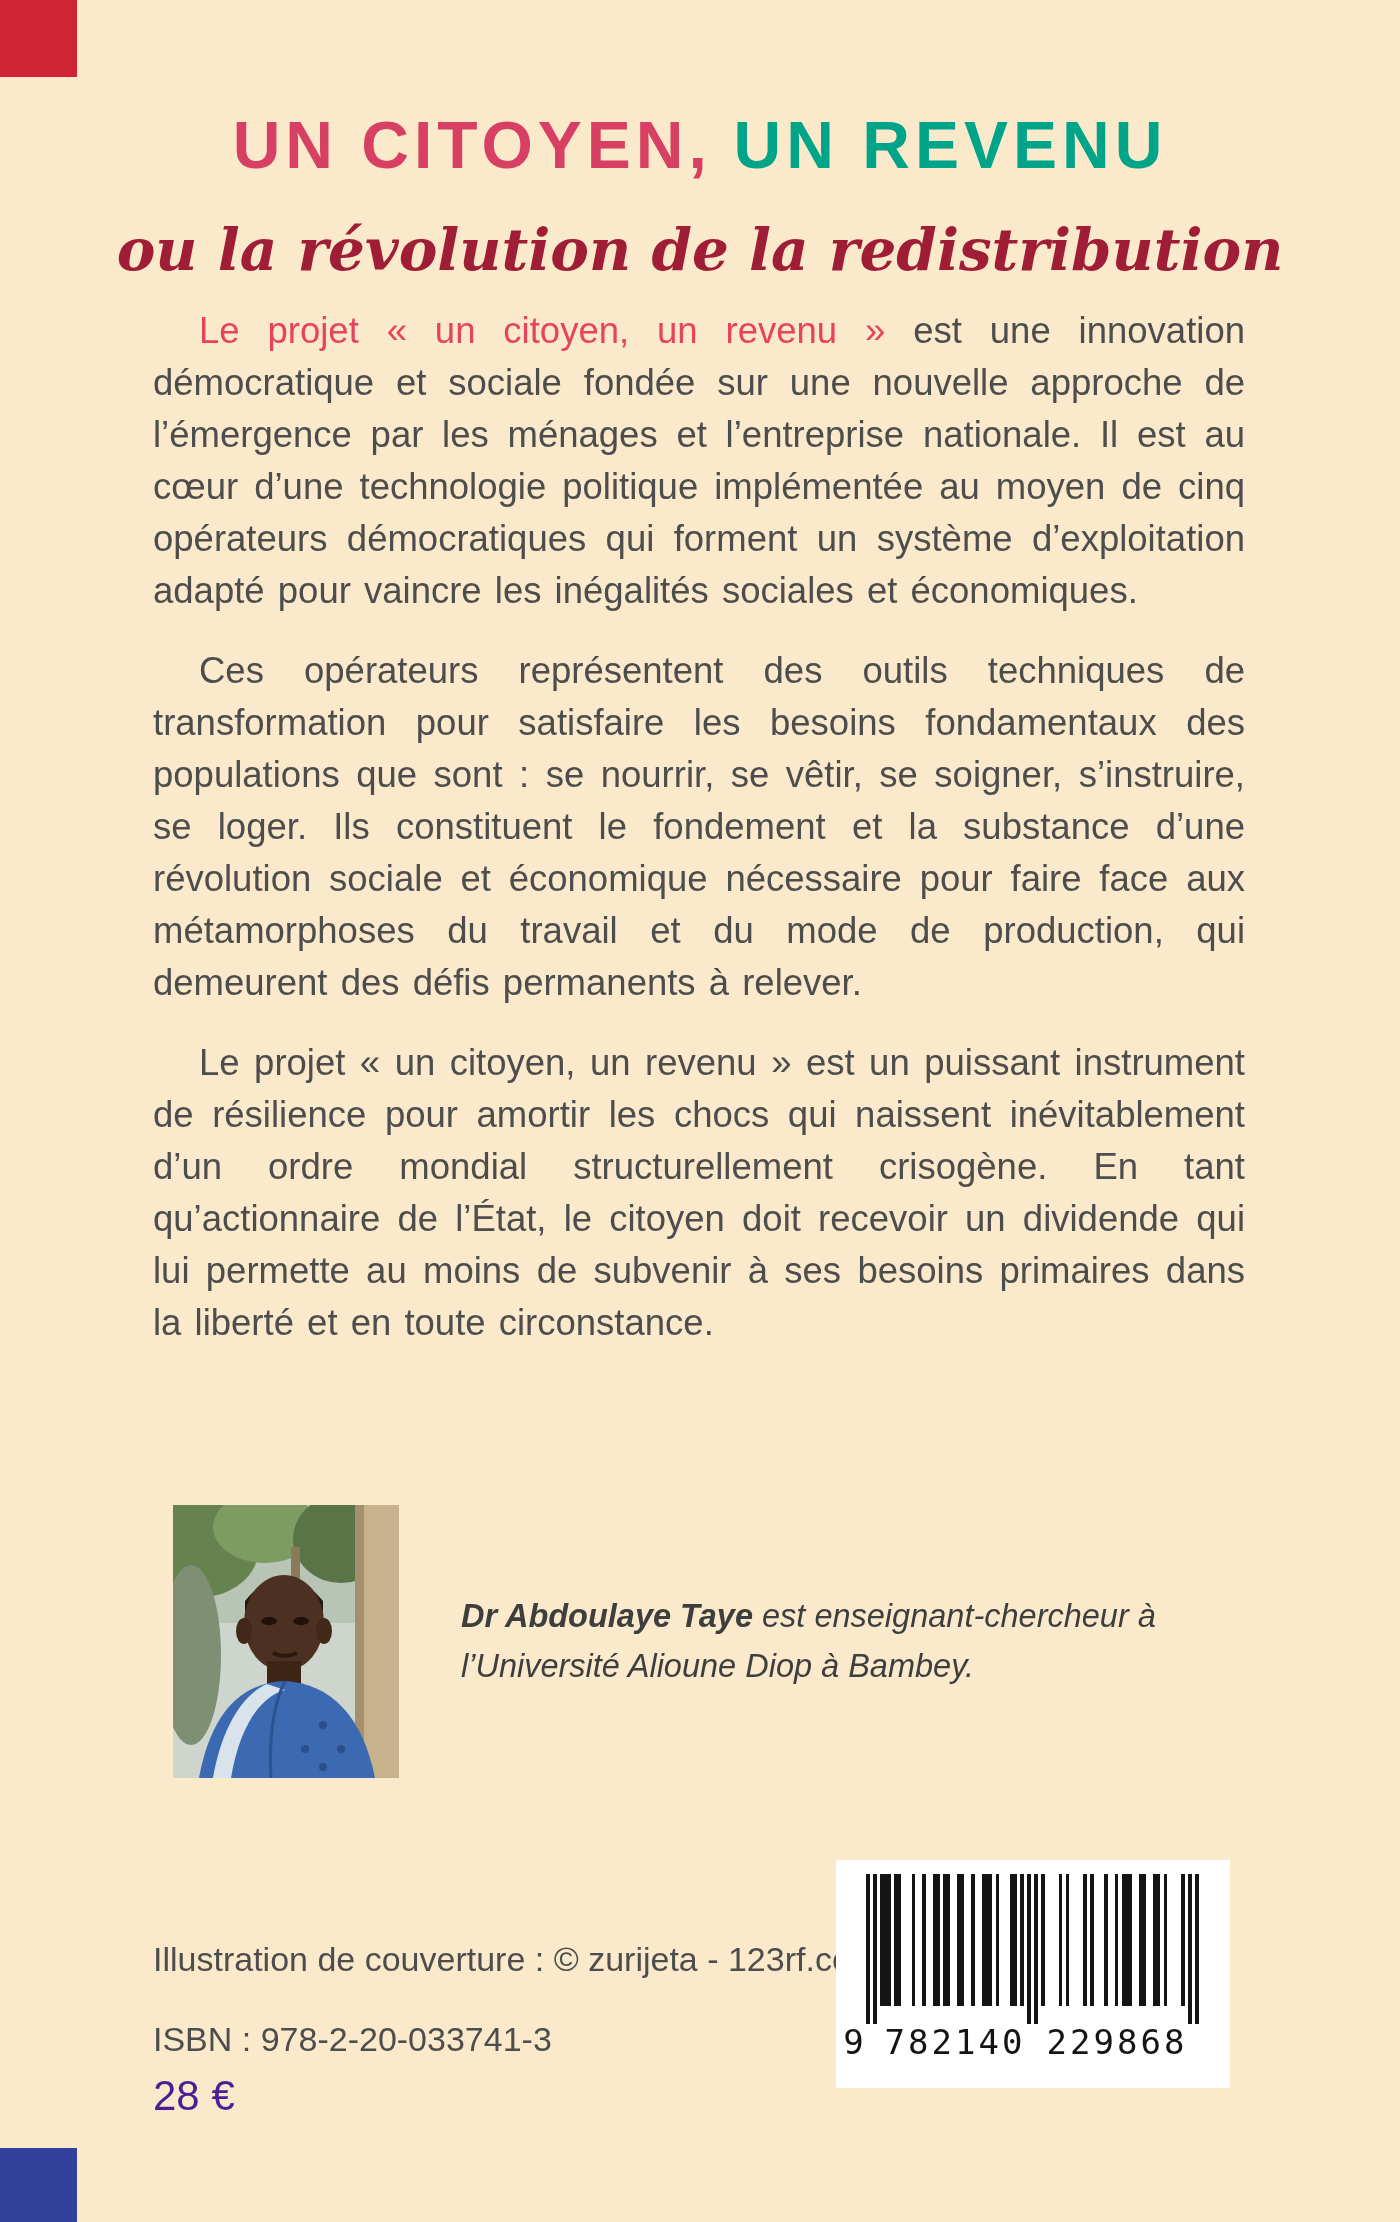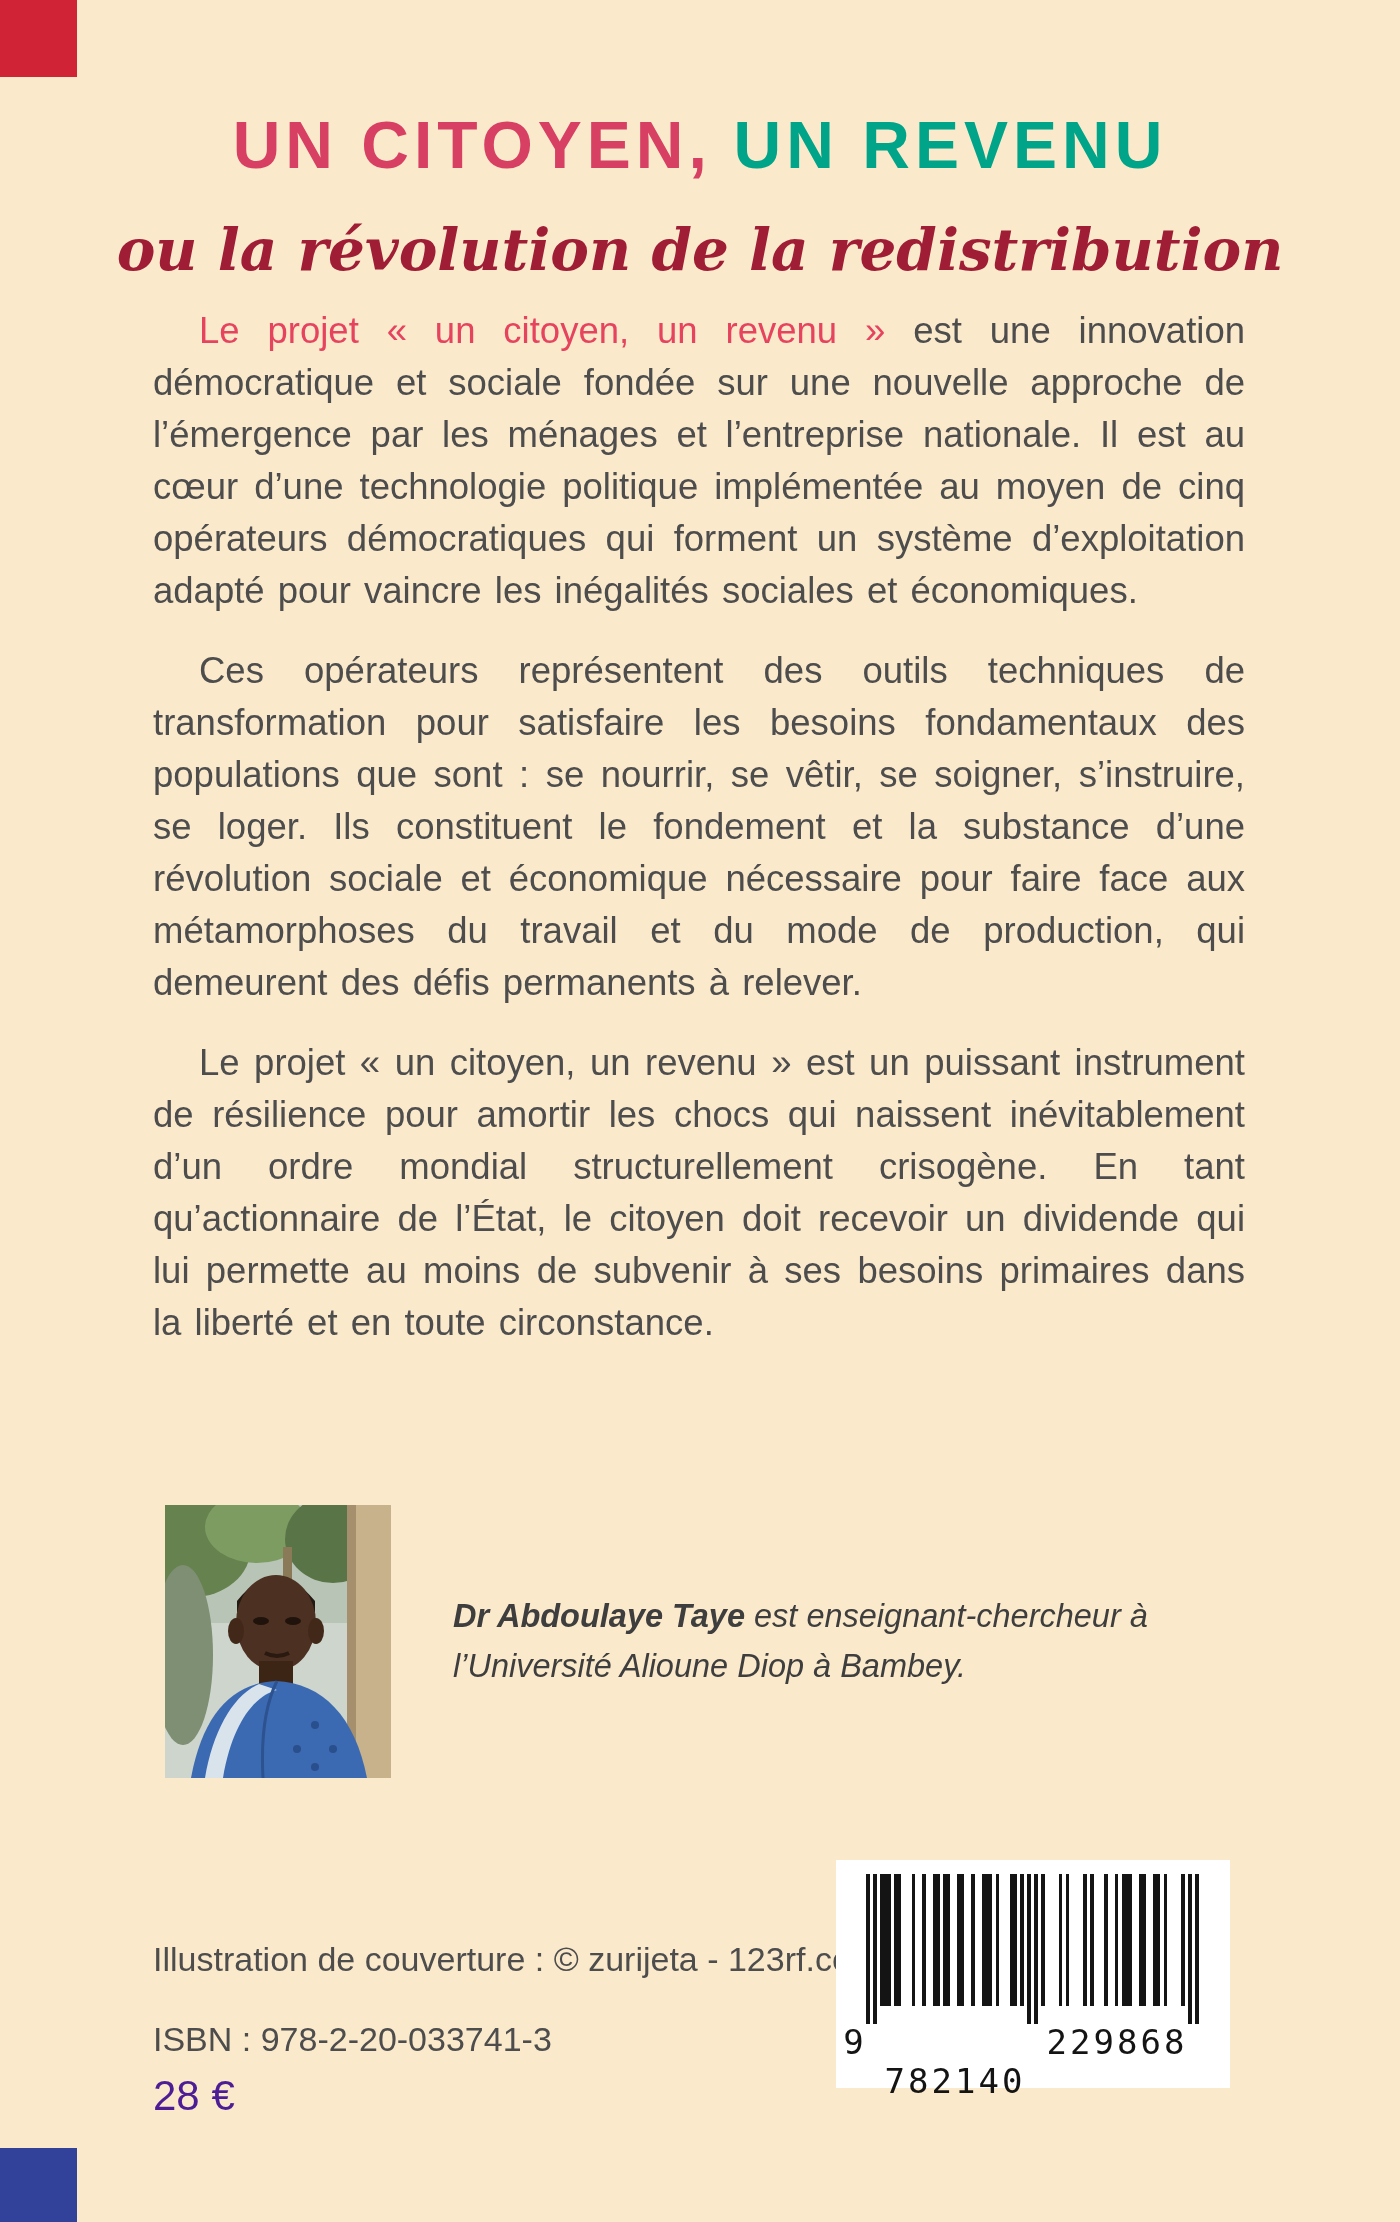--- a/index.html
+++ b/index.html
@@ -34,21 +34,21 @@
 
   .synopsis {
     position:absolute; top:305px; left:153px; width:1092px;
     font-size:36.5px; line-height:52px;
     color: var(--body-text, #4d4d4d);
     text-align:justify;
   }
   .synopsis p { text-indent:46px; margin-bottom:28px; word-spacing:3px; }
   .lead { color: var(--lead-red, #e6435f); font-weight:normal; }
 
-  .author { position:absolute; top:1505px; left:153px; width:1092px; display:flex;padding-left:12px; }
+  .author { position:absolute; top:1505px; left:161px; width:1092px; display:flex;padding-left:12px; }
   .photo  { width:226px; height:273px; flex:none; overflow:hidden; }
   .photo svg { display:block; width:100%; height:100%; }
   .bio {
     margin-left:62px; margin-top:86px; width:815px;
     font-style:italic; font-size:32.5px; line-height:50px;
     color:#3e3e3e;
   }
   .author-name { font-weight:bold; }
 
   .credit { position:absolute; left:153px; top:1940px; font-size:34px; color: var(--body-text, #4d4d4d); }
@@ -60,21 +60,21 @@
     background:#ffffff;
   }
   .bars { position:absolute; left:30px; top:14px; width:333px; height:150px; }
   .bars i { position:absolute; top:0; background:#141414; display:block; }
   .digits span {
     position:absolute; top:162px;
     font-family:"DejaVu Sans Mono", monospace;
     font-size:34px; color:#141414; letter-spacing:3px; text-align:center;
   }
   .digit-0 { left:4px;  width:30px; }
-  .digit-1 { left:46px; width:146px;margin-top:39px; }
+  .digit-1 { left:46px; width:146px; }
   .digit-2 { left:208px;width:146px; }
 </style>
 </head>
 <body>
 
 <div class="cover">
 
   <div class="corner-tl"></div>
   <div class="corner-bl"></div>
 

